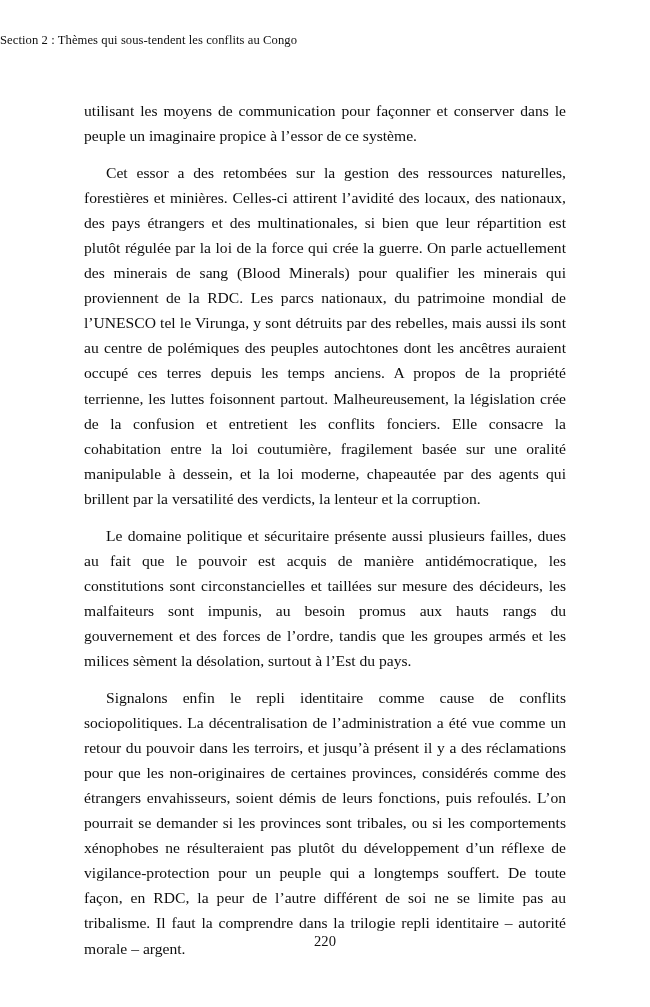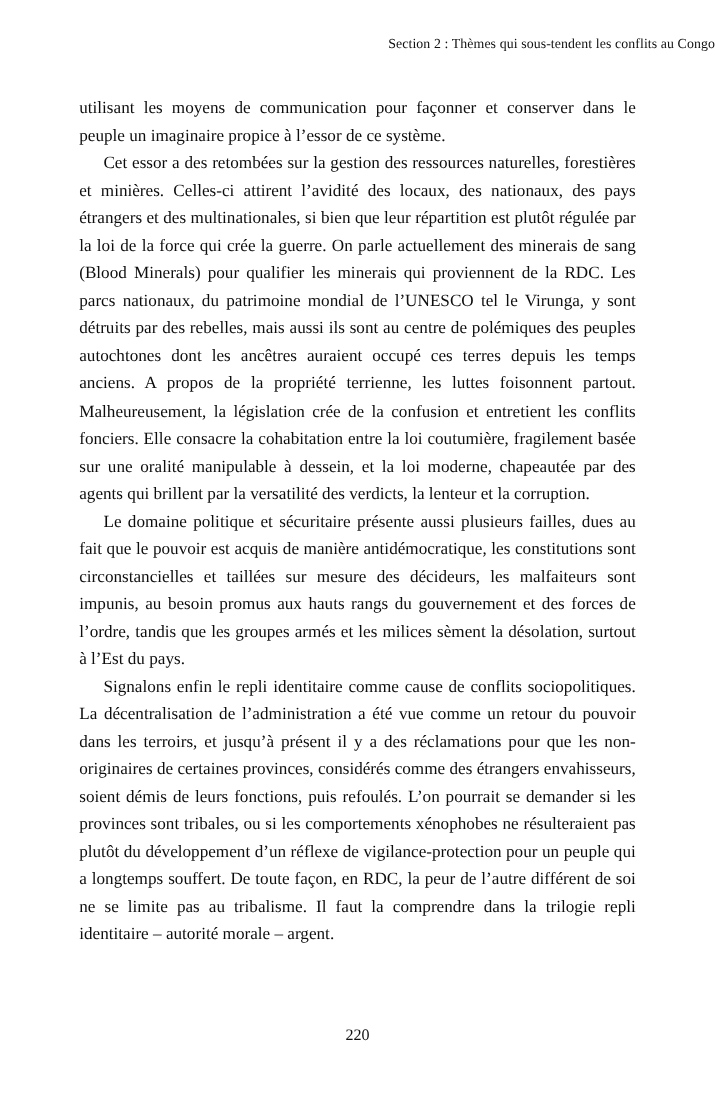--- a/index.html
+++ b/index.html
@@ -14,34 +14,34 @@
     background: #ffffff;
     overflow: hidden;
     font-family: "Liberation Serif", "DejaVu Serif", serif;
     color: #0d0d0d;
   }
   .running-header {
     position: absolute;
     top: 33px;
     left: 0;
     width: 650px;
-    text-align: right;
+    text-align: left;
     font-size: 12.6px;
     letter-spacing: 0.08px;
     color: #111111;
     white-space: nowrap;
   }
   .body-block {
     position: absolute;
     top: 86px;
     left: 72px;
     width: 506px;
   }
   .para {
-    margin: 0;
+    margin: 12px;
     text-align: justify;
     text-justify: inter-word;
     font-size: 15.6px;
     line-height: 25.05px;
     text-indent: 22px;
     color: #0d0d0d;
     -webkit-hyphens: none;
     hyphens: none;
   }
   .para.no-indent {

